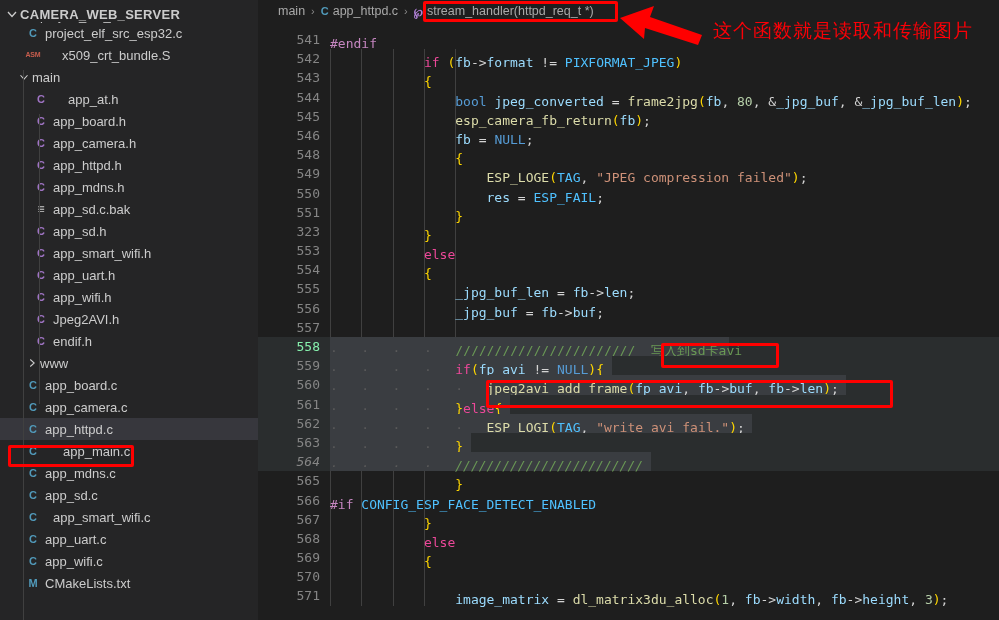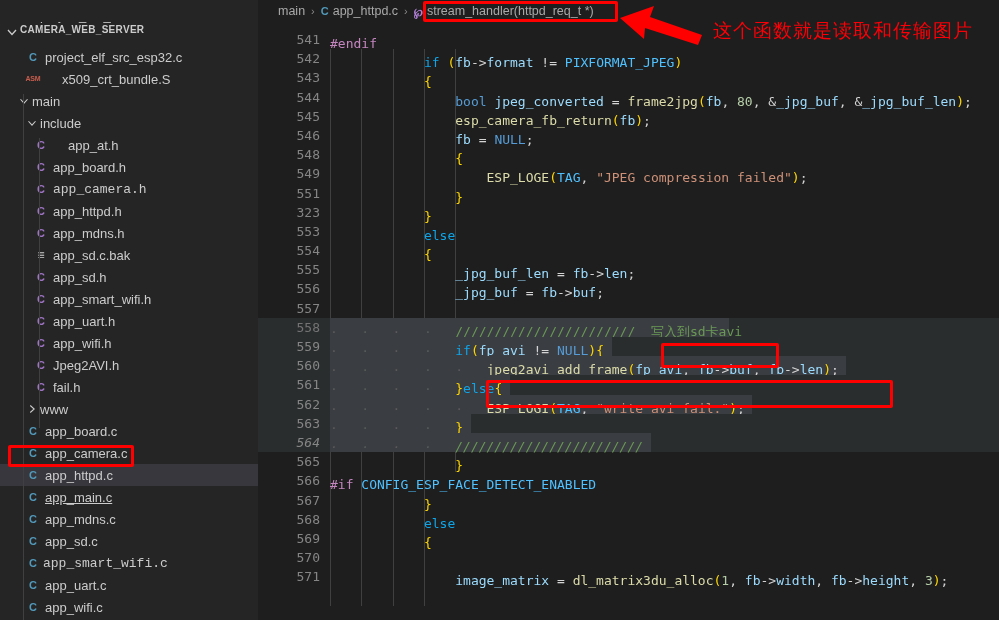--- a/index.html
+++ b/index.html
@@ -10,23 +10,23 @@
     -webkit-font-smoothing:antialiased;
   }
   #app { position:relative; width:999px; height:620px; display:flex; background:#1e1e1e; }
 
   
   #sidebar {
     width:258px; height:620px; background:#252526;
     position:relative; overflow:hidden; flex:0 0 258px;
   }
   .explorer-header {
-    height:22px; display:flex; align-items:flex-start;
+    height:22px; display:flex; align-items:flex-end;
     padding-left:4px; color:#cccccc;
-    font-size:10px; font-weight:bold; letter-spacing:.3px;margin-top:24px;
+    font-size:13px; font-weight:bold; letter-spacing:.3px;
   }
   .twisty {
     width:16px; height:16px; display:inline-block; position:relative;
     flex:0 0 16px;
   }
   .twisty svg { display:block; }
   .tree { position:relative; }
   .row {
     height:22px; display:flex; align-items:center;
     color:#cccccc; font-size:13px; white-space:nowrap;
@@ -65,37 +65,37 @@
     position:absolute; top:22px; left:0; right:0; bottom:0;
     font-family:"DejaVu Sans Mono", monospace;
     font-size:13px; line-height:19.2px;margin-top:8px;
   }
   .cline { position:relative; height:19.2px; white-space:pre; }
   .lnum {
     position:absolute; left:0; width:62px; text-align:right;
     color:#858585; font-family:"DejaVu Sans Mono", monospace;
     font-size:13px;
   }
-  .lnum.cur { color:#737373; }
+  .lnum.cur { color:#86efac; }
   .ctext {
     position:absolute; left:72px; top:4px; white-space:pre;
     font-family:"DejaVu Sans Mono", monospace; font-size:13px;
   }
   .sel-bg {
     position:absolute; left:72px; top:0; height:19.2px;
     background:#264f78; opacity:.38;
   }
   .linehl { position:absolute; left:72px; right:0; top:0; height:19.2px; background:#2a2d2e; }
 
   
   .guides { position:absolute; top:0; left:0; right:0; bottom:0; pointer-events:none; }
   .vguide { position:absolute; width:1px; background:#404040; }
 
   
-  .t-kw   { color:#0ea5e9; }  
+  .t-kw   { color:#ec4899; }  
   .t-ctl  { color:#569cd6; }  
   .t-fn   { color:#dcdcaa; }  
   .t-var  { color:#9cdcfe; }  
   .t-str  { color:#ce9178; }  
   .t-num  { color:#b5cea8; }  
   .t-cmt  { color:#6a9955; }  
   .t-br1  { color:#ffd700; }
   .t-pre  { color:#c586c0; }
   .t-const{ color:#4fc1ff; }
   .t-plain{ color:#d4d4d4; }
@@ -142,42 +142,33 @@
         <div class="row">
           <span style="display: inline-block; flex: 0 0 16px;"></span>
           <span class="chev">
             <svg width="14" height="14" viewBox="0 0 16 16">
               <path d="M4 6 L8 10.5 L12 6" fill="none" stroke="#cccccc" stroke-width="1.2"></path>
             </svg>
           </span>
           <span class="folderlabel">main</span>
         </div>
         <div class="row">
-          <span style="display: inline-block; flex: 0 0 24px;"></span>
-          <span class="chev">
-            <svg width="14" height="14" viewBox="0 0 16 16">
-              <path d="M4 6 L8 10.5 L12 6" fill="none" stroke="#cccccc" stroke-width="1.2"></path>
-            </svg>
-          </span>
-          <span class="folderlabel">include</span>
-        </div>
-        <div class="row">
           <span style="display: inline-block; flex: 0 0 32px;"></span>
           <span class="ficon ic-h">C</span>
           <span class="flabel" style="margin-left: 18px;">app_at.h</span>
         </div>
         <div class="row">
           <span style="display: inline-block; flex: 0 0 32px;"></span>
           <span class="ficon ic-h">C</span>
           <span class="flabel" style="margin-left: 3px;">app_board.h</span>
         </div>
         <div class="row">
           <span style="display: inline-block; flex: 0 0 32px;"></span>
           <span class="ficon ic-h">C</span>
-          <span class="flabel" style="margin-left: 3px; font-family: Liberation Mono, monospace;">app_camera.h</span>
+          <span class="flabel" style="margin-left: 3px;">app_camera.h</span>
         </div>
         <div class="row">
           <span style="display: inline-block; flex: 0 0 32px;"></span>
           <span class="ficon ic-h">C</span>
           <span class="flabel" style="margin-left: 3px;">app_httpd.h</span>
         </div>
         <div class="row">
           <span style="display: inline-block; flex: 0 0 32px;"></span>
           <span class="ficon ic-h">C</span>
           <span class="flabel" style="margin-left: 3px;">app_mdns.h</span>
@@ -208,21 +199,21 @@
           <span class="flabel" style="margin-left: 3px;">app_wifi.h</span>
         </div>
         <div class="row">
           <span style="display: inline-block; flex: 0 0 32px;"></span>
           <span class="ficon ic-h">C</span>
           <span class="flabel" style="margin-left: 3px;">Jpeg2AVI.h</span>
         </div>
         <div class="row">
           <span style="display: inline-block; flex: 0 0 32px;"></span>
           <span class="ficon ic-h">C</span>
-          <span class="flabel" style="margin-left: 3px;">fail.h</span>
+          <span class="flabel" style="margin-left: 3px;">endif.h</span>
         </div>
         <div class="row">
           <span style="display: inline-block; flex: 0 0 24px;"></span>
           <span class="chev">
             <svg width="14" height="14" viewBox="0 0 16 16">
               <path d="M6 4 L10.5 8 L6 12" fill="none" stroke="#cccccc" stroke-width="1.2"></path>
             </svg>
           </span>
           <span class="folderlabel">www</span>
         </div>
@@ -237,36 +228,36 @@
           <span class="flabel" style="margin-left: 3px;">app_camera.c</span>
         </div>
         <div class="row selected">
           <span style="display: inline-block; flex: 0 0 24px;"></span>
           <span class="ficon ic-c">C</span>
           <span class="flabel" style="margin-left: 3px;">app_httpd.c</span>
         </div>
         <div class="row">
           <span style="display: inline-block; flex: 0 0 24px;"></span>
           <span class="ficon ic-c">C</span>
-          <span class="flabel" style="margin-left: 3px; text-decoration: underline;">app_main.c</span>
+          <span class="flabel" style="margin-left: 21px;">app_main.c</span>
         </div>
         <div class="row">
           <span style="display: inline-block; flex: 0 0 24px;"></span>
           <span class="ficon ic-c">C</span>
           <span class="flabel" style="margin-left: 3px;">app_mdns.c</span>
         </div>
         <div class="row">
           <span style="display: inline-block; flex: 0 0 24px;"></span>
           <span class="ficon ic-c">C</span>
           <span class="flabel" style="margin-left: 3px;">app_sd.c</span>
         </div>
         <div class="row">
           <span style="display: inline-block; flex: 0 0 24px;"></span>
           <span class="ficon ic-c">C</span>
-          <span class="flabel" style="margin-left: 1px; font-family: Liberation Mono, monospace;">app_smart_wifi.c</span>
+          <span class="flabel" style="margin-left: 11px;">app_smart_wifi.c</span>
         </div>
         <div class="row">
           <span style="display: inline-block; flex: 0 0 24px;"></span>
           <span class="ficon ic-c">C</span>
           <span class="flabel" style="margin-left: 3px;">app_uart.c</span>
         </div>
         <div class="row">
           <span style="display: inline-block; flex: 0 0 24px;"></span>
           <span class="ficon ic-c">C</span>
           <span class="flabel" style="margin-left: 3px;">app_wifi.c</span>
@@ -312,20 +303,21 @@
         </div>
       <div id="lines">
           <div class="cline" style="height: 19.2px;"><span class="lnum">541</span><span class="ctext"><span class="t-pre">#endif</span></span></div>
           <div class="cline" style="height: 19.2px;"><span class="lnum">542</span><span class="ctext">            <span class="t-kw">if</span> <span class="t-br1">(</span><span class="t-var">fb</span><span class="t-plain">-</span><span class="t-plain">&gt;</span><span class="t-var">format</span> <span class="t-plain">!</span><span class="t-plain">=</span> <span class="t-const">PIXFORMAT_JPEG</span><span class="t-br1">)</span></span></div>
           <div class="cline" style="height: 19.2px;"><span class="lnum">543</span><span class="ctext">            <span class="t-br1">{</span></span></div>
           <div class="cline" style="height: 19.2px;"><span class="lnum">544</span><span class="ctext">                <span class="t-ctl">bool</span> <span class="t-var">jpeg_converted</span> <span class="t-plain">=</span> <span class="t-fn">frame2jpg</span><span class="t-br1">(</span><span class="t-var">fb</span><span class="t-plain">,</span> <span class="t-num">80</span><span class="t-plain">,</span> <span class="t-plain">&amp;</span><span class="t-var">_jpg_buf</span><span class="t-plain">,</span> <span class="t-plain">&amp;</span><span class="t-var">_jpg_buf_len</span><span class="t-br1">)</span><span class="t-plain">;</span></span></div>
           <div class="cline" style="height: 19.2px;"><span class="lnum">545</span><span class="ctext">                <span class="t-fn">esp_camera_fb_return</span><span class="t-br1">(</span><span class="t-var">fb</span><span class="t-br1">)</span><span class="t-plain">;</span></span></div>
           <div class="cline" style="height: 19.2px;"><span class="lnum">546</span><span class="ctext">                <span class="t-var">fb</span> <span class="t-plain">=</span> <span class="t-ctl">NULL</span><span class="t-plain">;</span></span></div>
           <div class="cline" style="height: 19.2px;"><span class="lnum">548</span><span class="ctext">                <span class="t-br1">{</span></span></div>
           <div class="cline" style="height: 19.2px;"><span class="lnum">549</span><span class="ctext">                    <span class="t-fn">ESP_LOGE</span><span class="t-br1">(</span><span class="t-const">TAG</span><span class="t-plain">,</span> <span class="t-str">"JPEG compression failed"</span><span class="t-br1">)</span><span class="t-plain">;</span></span></div>
+          <div class="cline" style="height: 19.2px;"><span class="lnum">550</span><span class="ctext">                    <span class="t-var">res</span> <span class="t-plain">=</span> <span class="t-const">ESP_FAIL</span><span class="t-plain">;</span></span></div>
           <div class="cline" style="height: 19.2px;"><span class="lnum">551</span><span class="ctext">                <span class="t-br1">}</span></span></div>
           <div class="cline" style="height: 19.2px;"><span class="lnum">323</span><span class="ctext">            <span class="t-br1">}</span></span></div>
           <div class="cline" style="height: 19.2px;"><span class="lnum">553</span><span class="ctext">            <span class="t-kw">else</span></span></div>
           <div class="cline" style="height: 19.2px;"><span class="lnum">554</span><span class="ctext">            <span class="t-br1">{</span></span></div>
           <div class="cline" style="height: 19.2px;"><span class="lnum">555</span><span class="ctext">                <span class="t-var">_jpg_buf_len</span> <span class="t-plain">=</span> <span class="t-var">fb</span><span class="t-plain">-</span><span class="t-plain">&gt;</span><span class="t-var">len</span><span class="t-plain">;</span></span></div>
           <div class="cline" style="height: 19.2px;"><span class="lnum">556</span><span class="ctext">                <span class="t-var">_jpg_buf</span> <span class="t-plain">=</span> <span class="t-var">fb</span><span class="t-plain">-</span><span class="t-plain">&gt;</span><span class="t-var">buf</span><span class="t-plain">;</span></span></div>
           <div class="cline" style="height: 19.2px;"><span class="lnum">557</span><span class="ctext"></span></div>
           <div class="cline" style="height: 19.2px;"><div class="linehl" style="left: 0px;"></div><div class="sel-bg" style="left: 72px; width: 399px; background: rgb(58, 61, 65); opacity: 1;"></div><span class="lnum cur">558</span><span class="ctext"><span class="ws-dot">·   ·   ·   ·   </span><span class="t-cmt">///////////////////////  写入到sd卡avi</span></span></div>
           <div class="cline" style="height: 19.2px;"><div class="linehl" style="left: 0px;"></div><div class="sel-bg" style="left: 72px; width: 281.7px; background: rgb(58, 61, 65); opacity: 1;"></div><span class="lnum">559</span><span class="ctext"><span class="ws-dot">·   ·   ·   ·   </span><span class="t-kw">if</span><span class="t-br1">(</span><span class="t-var">fp_avi</span><span class="ws-dot"> </span><span class="t-plain">!</span><span class="t-plain">=</span><span class="ws-dot"> </span><span class="t-ctl">NULL</span><span class="t-br1">)</span><span class="t-br1">{</span></span></div>
           <div class="cline" style="height: 19.2px;"><div class="linehl" style="left: 0px;"></div><div class="sel-bg" style="left: 72px; width: 516.3px; background: rgb(58, 61, 65); opacity: 1;"></div><span class="lnum">560</span><span class="ctext"><span class="ws-dot">·   ·   ·   ·   ·   </span><span class="t-fn">jpeg2avi_add_frame</span><span class="t-br1">(</span><span class="t-var">fp_avi</span><span class="t-plain">,</span><span class="ws-dot"> </span><span class="t-var">fb</span><span class="t-plain">-</span><span class="t-plain">&gt;</span><span class="t-var">buf</span><span class="t-plain">,</span><span class="ws-dot"> </span><span class="t-var">fb</span><span class="t-plain">-</span><span class="t-plain">&gt;</span><span class="t-var">len</span><span class="t-br1">)</span><span class="t-plain">;</span></span></div>

